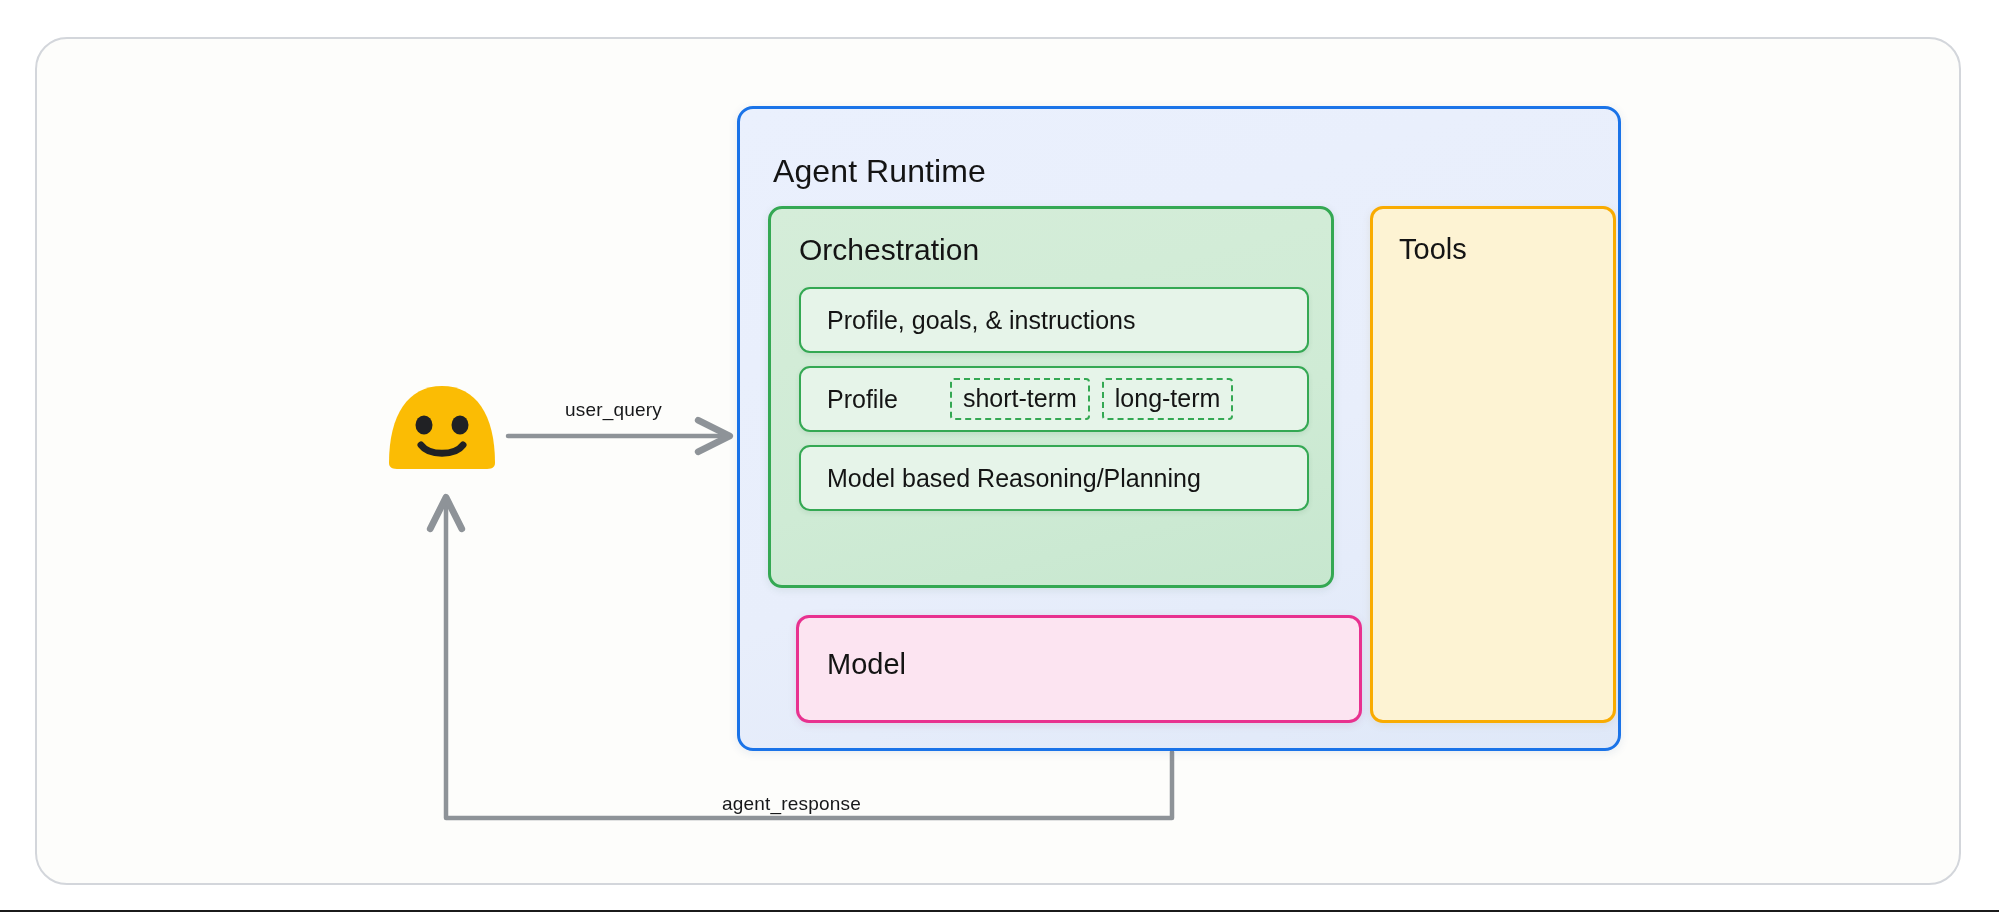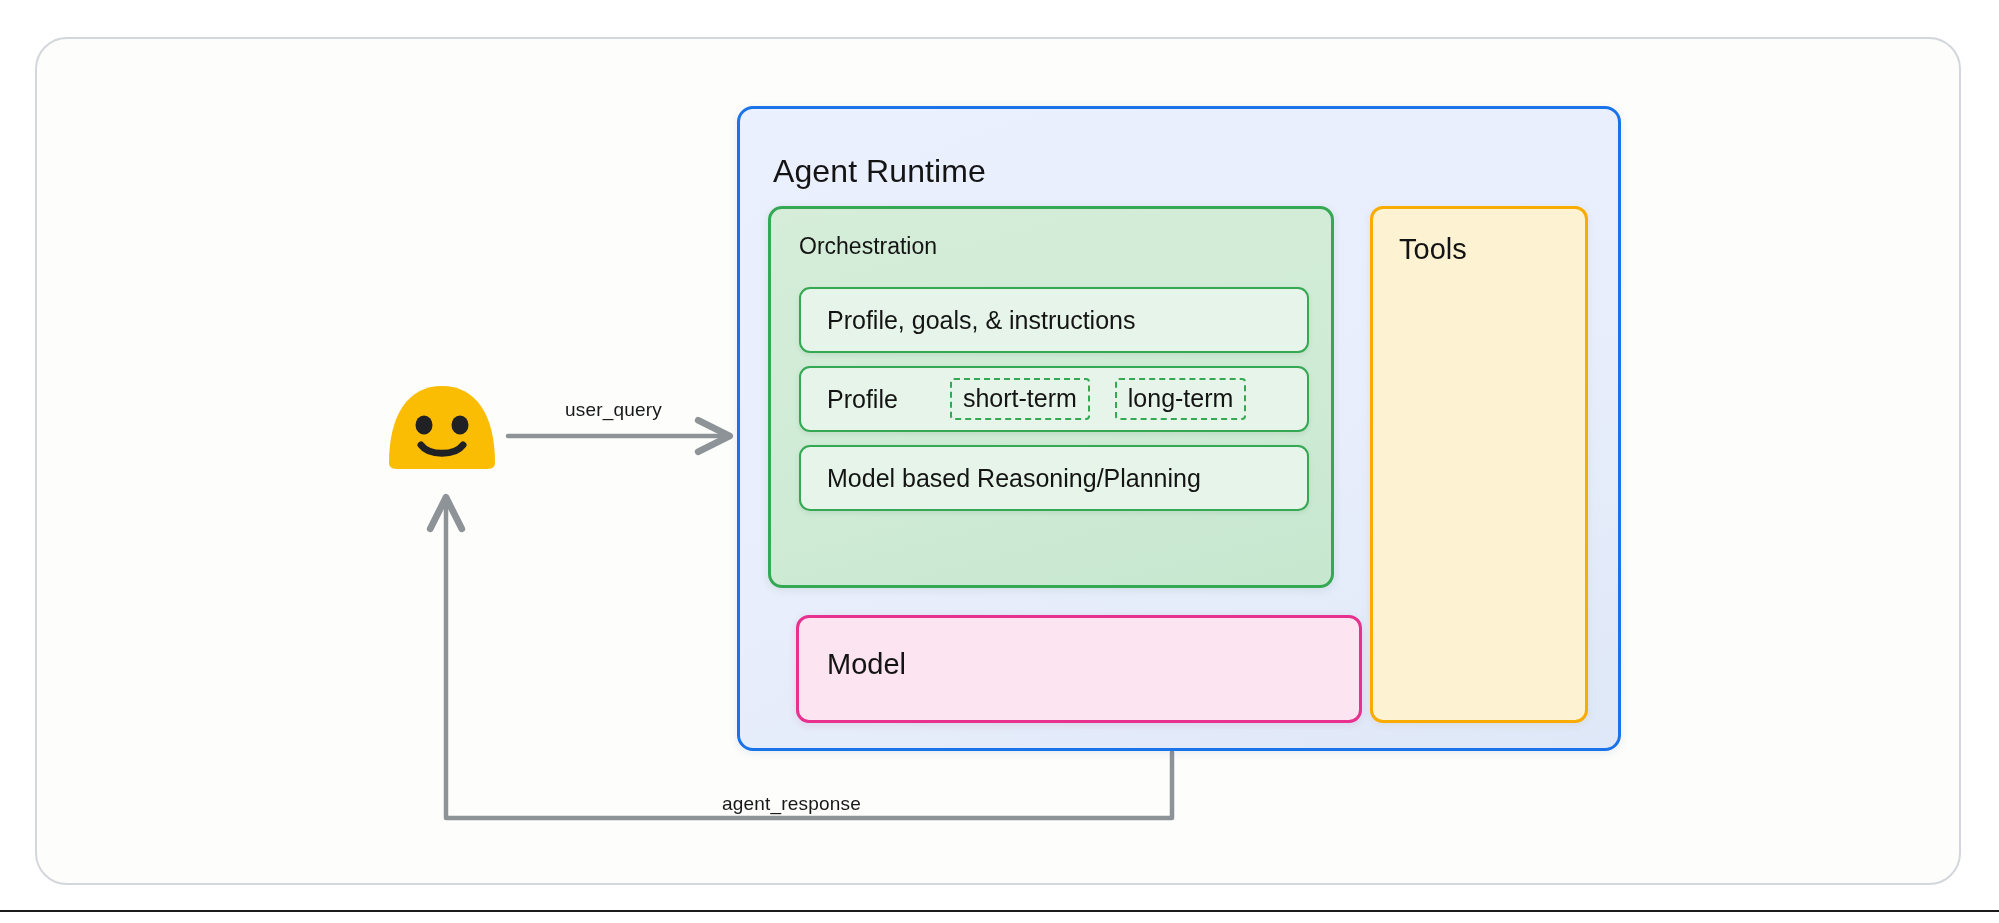--- a/index.html
+++ b/index.html
@@ -80,21 +80,21 @@
     box-sizing: border-box;
     border: 3px solid #34a853;
     border-radius: 14px;
     background: linear-gradient(165deg, #d5edd9 0%, #cfebd5 60%, #c7e7cf 100%);
     box-shadow: 0 2px 8px rgba(30,90,50,0.10);
   }
   .orchestration-title {
     position: absolute;
     left: 28px;
     top: 24px;
-    font-size: 23px;
+    font-size: 30px;
     color: #141414;
     white-space: nowrap;
   }
 
   .orch-row {
     position: absolute;
     left: 28px;
     width: 510px;
     height: 66px;
     box-sizing: border-box;
@@ -111,21 +111,21 @@
 
   .orch-row-label {
     margin-left: 26px;
     font-size: 25px;
     color: #141414;
     white-space: nowrap;
   }
 
   .memory-chips {
     display: flex;
-    gap: 25px;
+    gap: 12px;
     margin-left: 52px;
   }
   .mem-chip {
     border: 2px dashed #34a853;
     border-radius: 4px;
     padding: 4px 11px 5px 11px;
     font-size: 25px;
     color: #141414;
     white-space: nowrap;
     line-height: 1.15;
@@ -153,21 +153,21 @@
     font-size: 29px;
     color: #141414;
     white-space: nowrap;
   }
 
   
   .tools-box {
     position: absolute;
     left: 630px;
     top: 97px;
-    width: 218px;
+    width: 246px;
     height: 517px;
     box-sizing: border-box;
     border: 3px solid #f9ab00;
     border-radius: 13px;
     background: #fdf3d3;
     box-shadow: 0 2px 8px rgba(150,110,10,0.10);
   }
   .tools-title {
     position: absolute;
     left: 26px;

